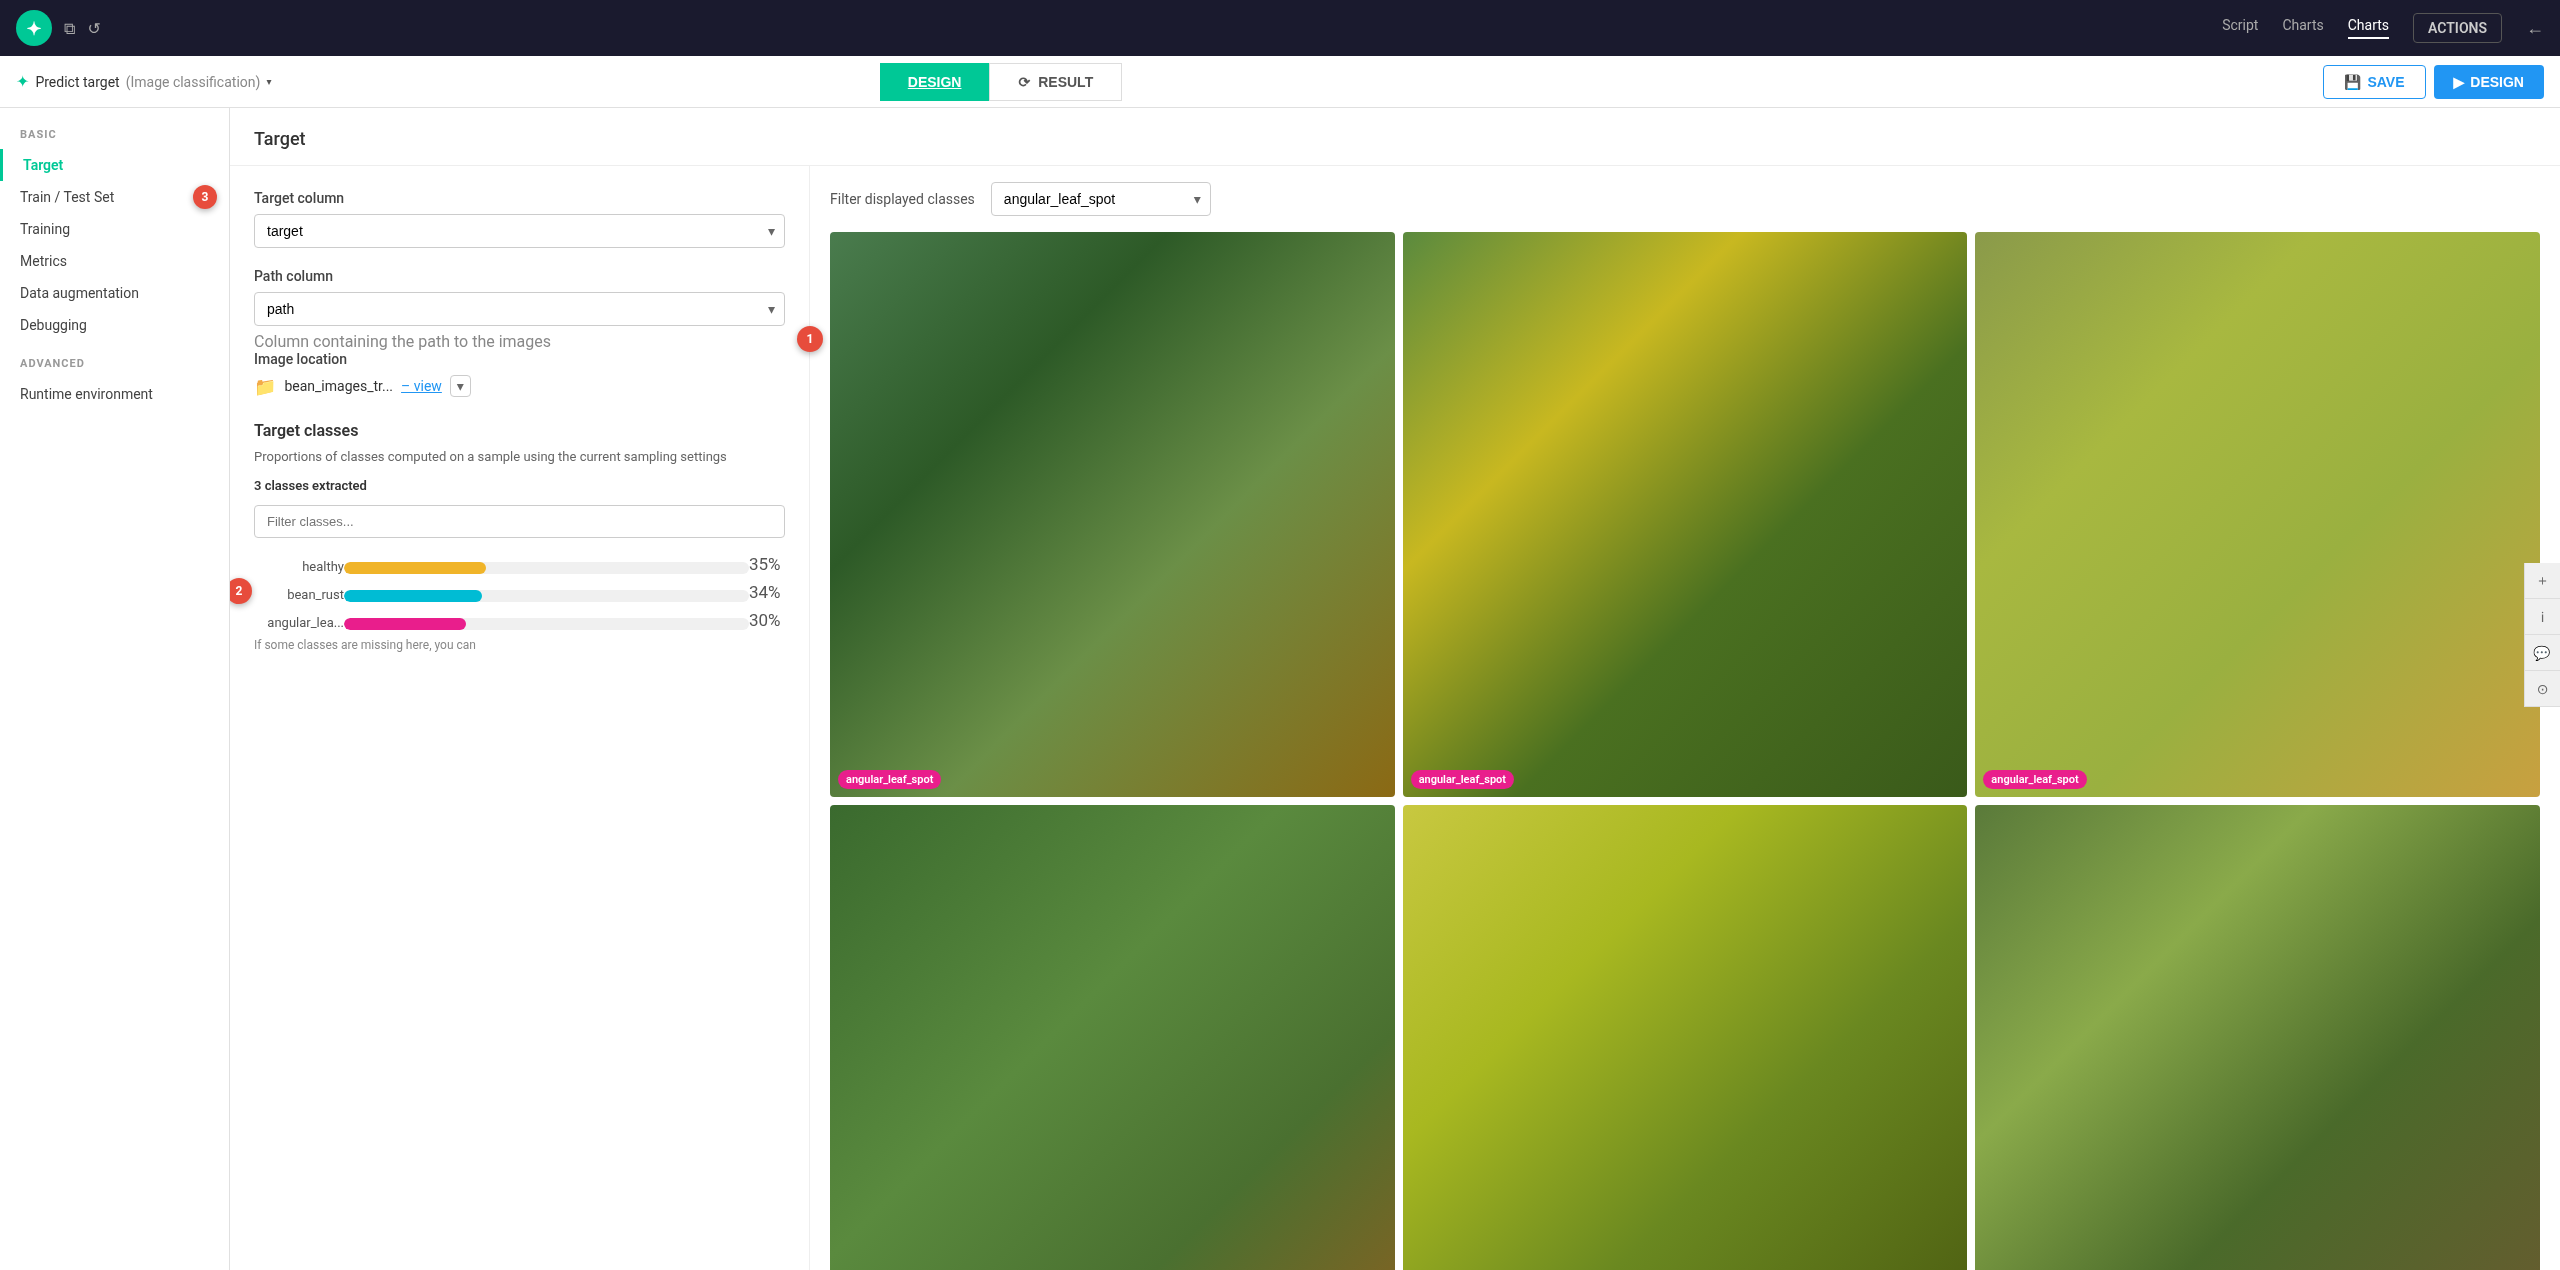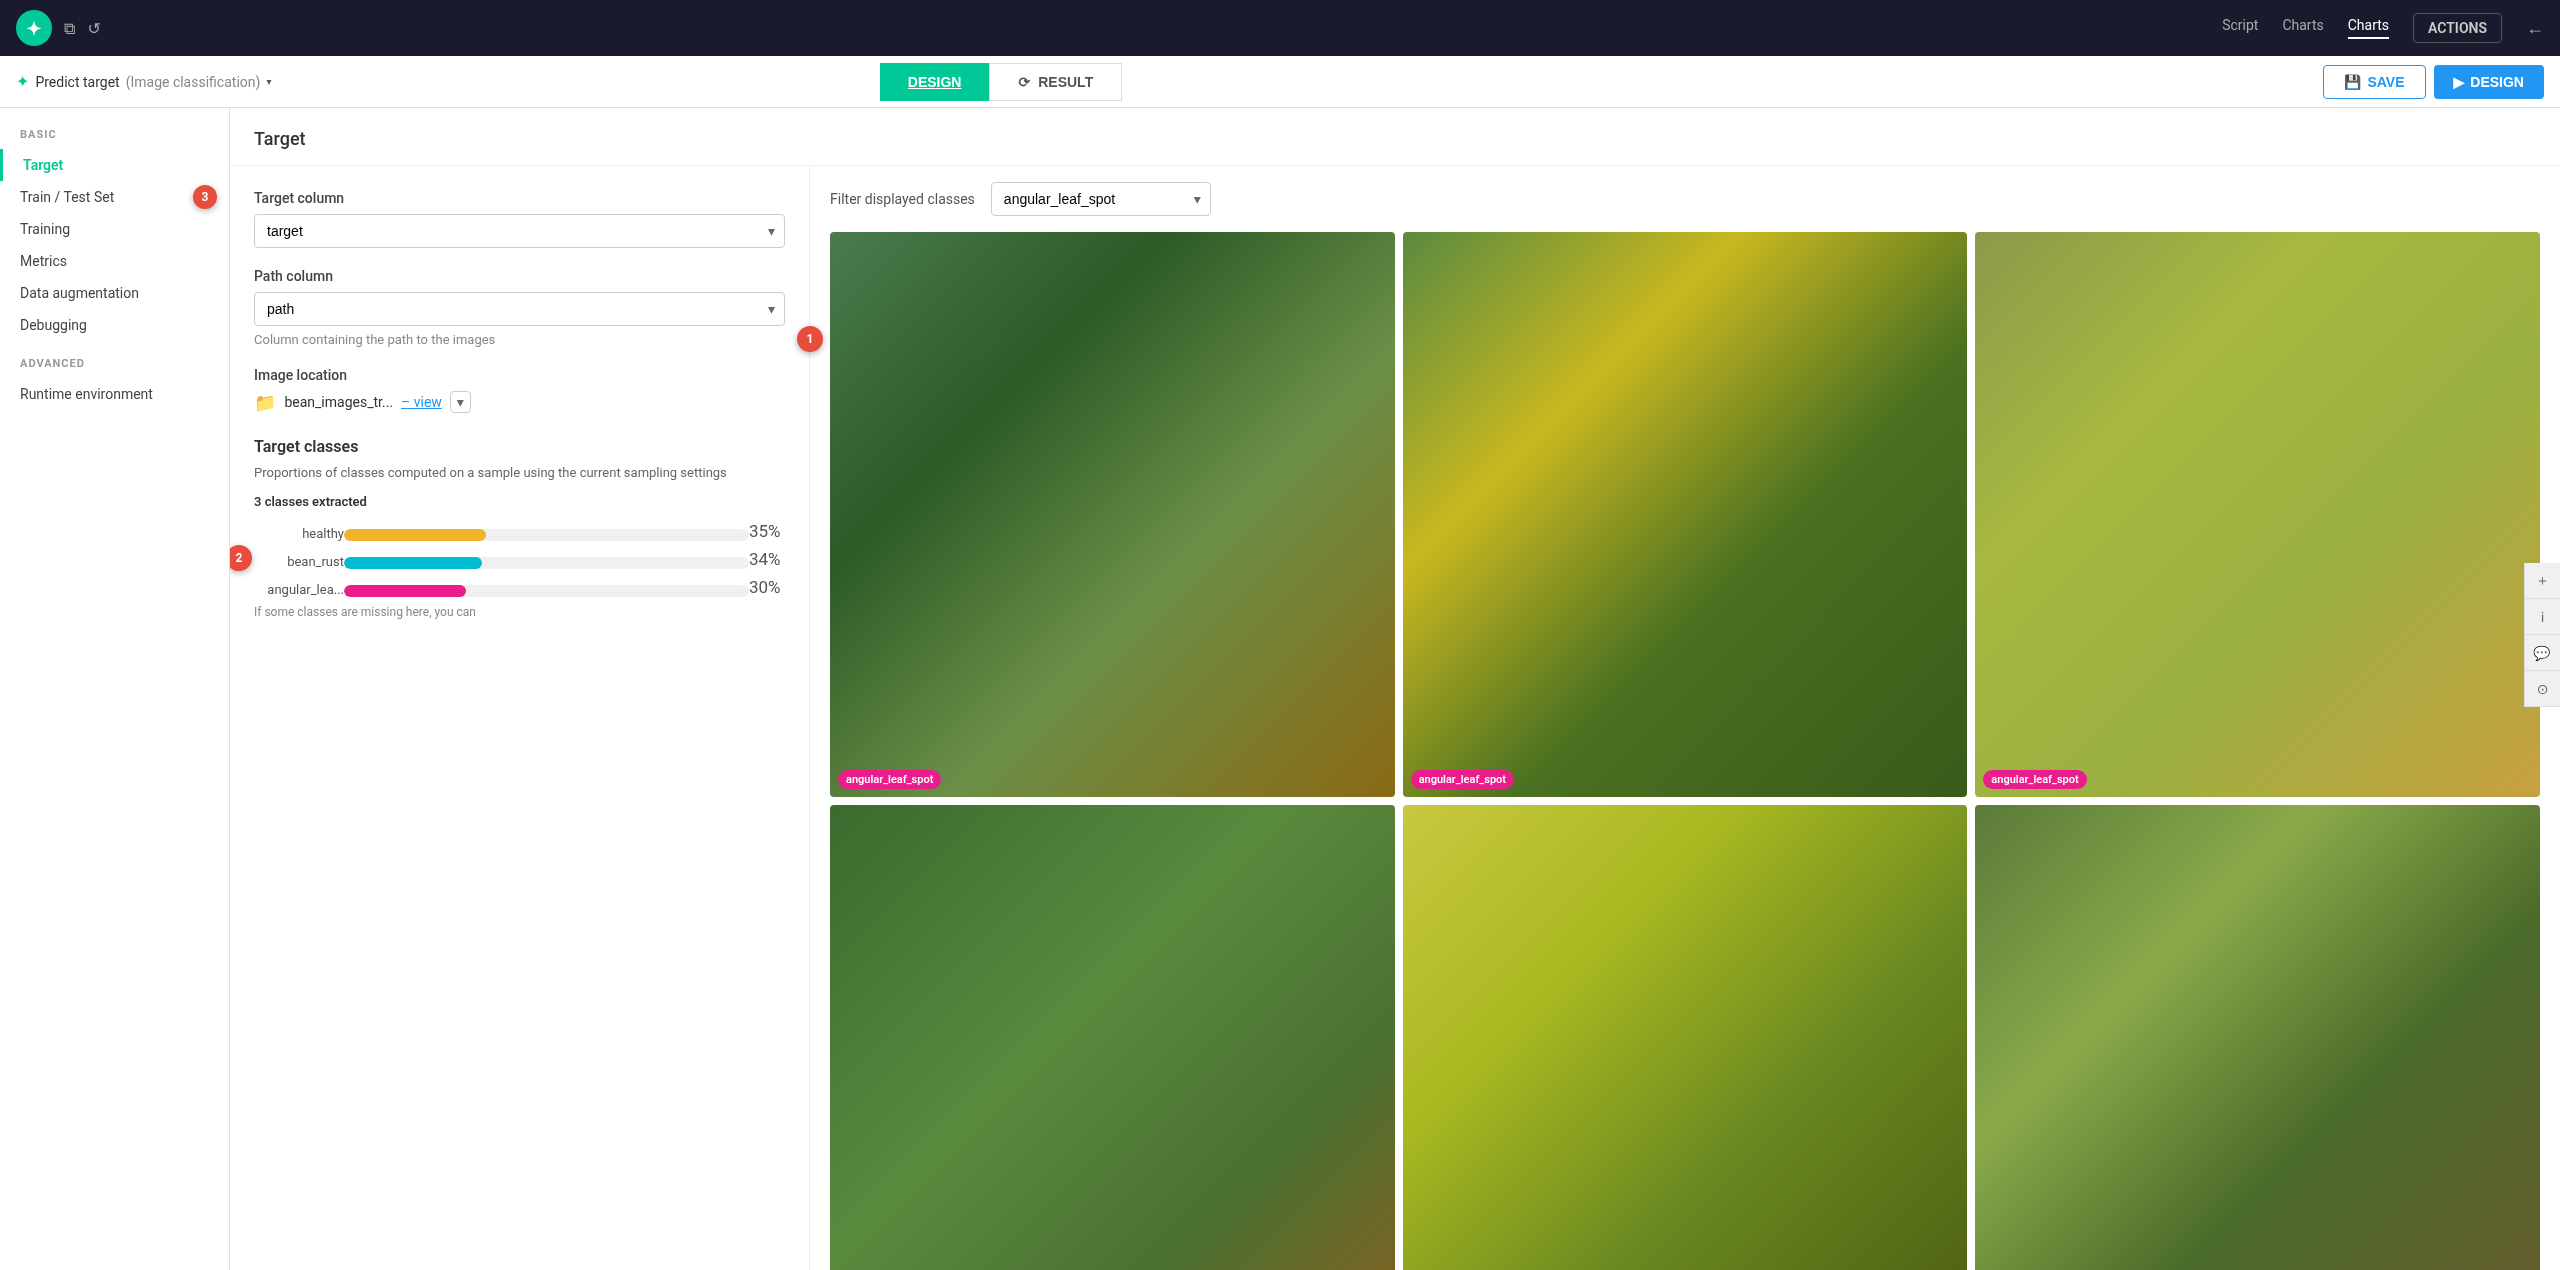--- a/index.html
+++ b/index.html
@@ -109,21 +109,21 @@
     }
     .select-wrapper select {
       width: 100%; padding: 8px 32px 8px 12px;
       border: 1px solid #ccc; border-radius: 4px;
       font-size: 14px; appearance: none; background: white; cursor: pointer;
     }
     .select-wrapper::after {
       content: '▾'; position: absolute; right: 10px; top: 50%;
       transform: translateY(-50%); color: #666; pointer-events: none;
     }
-    .helper-text { font-size: 13px; color: #888; margin-top: -14px; margin-bottom: 20px; }
+    .helper-text { font-size: 16px; color: #888; margin-top: -14px; }
 
     .image-location {
       display: flex; align-items: center; gap: 8px; margin-bottom: 24px;
     }
     .folder-icon { font-size: 18px; color: #2196f3; }
     .folder-name { color: #333; font-size: 14px; }
     .view-link { color: #2196f3; text-decoration: underline; cursor: pointer; font-size: 14px; }
     .location-arrow {
       border: 1px solid #ccc; border-radius: 4px; padding: 2px 6px; cursor: pointer; color: #666;
     }
@@ -305,20 +305,21 @@
             <span class="folder-icon">📁</span>
             <span class="folder-name">bean_images_tr...</span>
             <span class="view-link">– view</span>
             <span class="location-arrow">▾</span>
           </div>
 
           <div class="target-classes-title">Target classes</div>
           <div class="classes-desc">Proportions of classes computed on a sample using the current sampling settings</div>
           <div class="classes-count">3 classes extracted</div>
 
+          <input type="text" class="filter-input" placeholder="Filter classes..." style="">
 
           
           <div style="position:relative;">
             <div class="badge-annotation" style="position:absolute; left:-28px; top:24px; z-index:20; width:26px; height:26px; font-size:12px;">2</div>
 
             <div class="class-row">
               <span class="class-name">healthy</span>
               <div class="class-bar-bg">
                 <div class="class-bar" style="width: 35%; background: #f0b429;"></div>
               </div>

